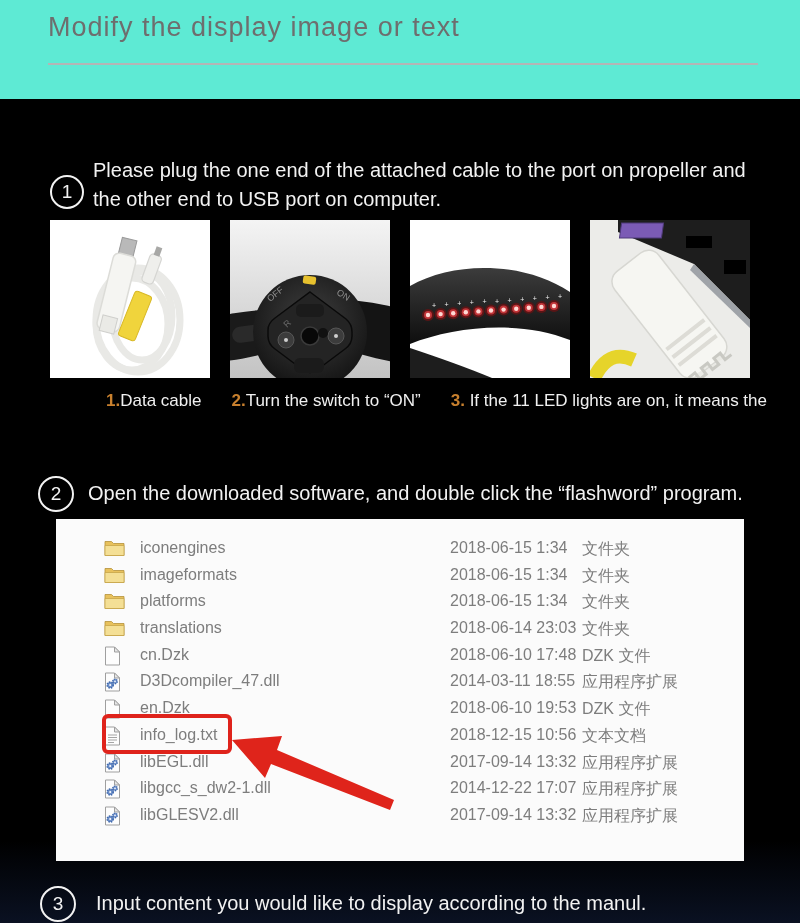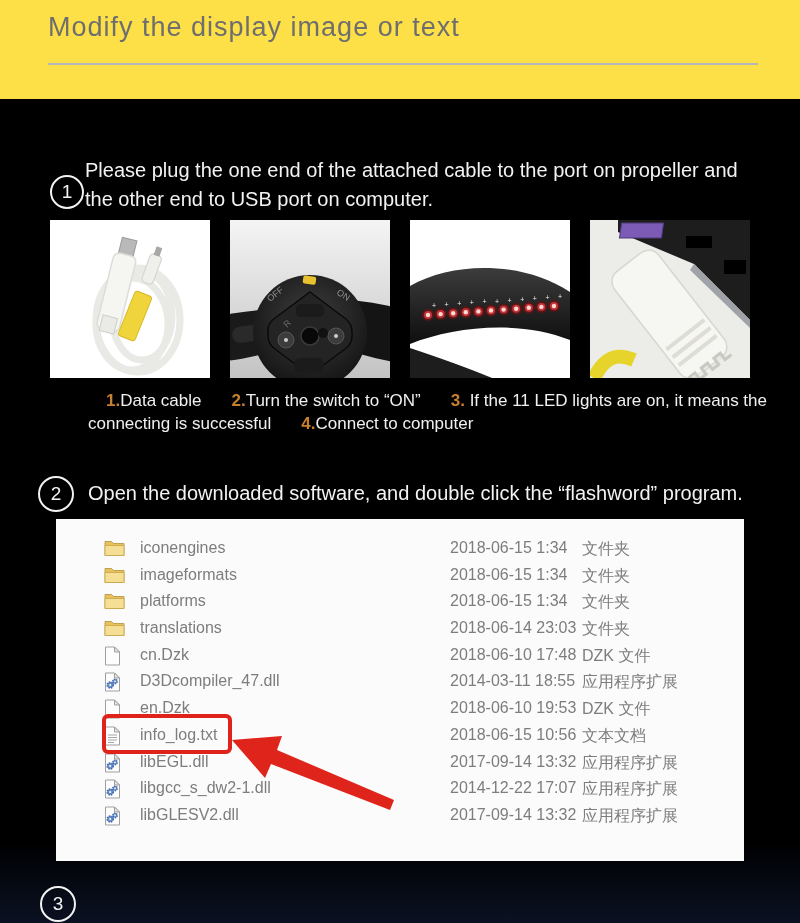--- a/index.html
+++ b/index.html
@@ -1,16 +1,16 @@
 <!DOCTYPE html>
 <html><head>
 <meta charset="utf-8">
 <style>
   html,body{margin:0;padding:0;}
-  .page{position:relative;width:800px;height:923px;background:#fde047;overflow:hidden;
+  .page{position:relative;width:800px;height:923px;background:#5eead4;overflow:hidden;
         font-family:"Liberation Sans",sans-serif;}
   
   .hdr-title{position:absolute;left:48px;top:12px;font-size:27px;font-weight:300;
              color:#6e6e6e;letter-spacing:1px;}
   .hdr-rule{position:absolute;left:48px;top:63px;width:710px;height:2px;background:#b5b5b5;}
   
   .black{position:absolute;left:0;top:99px;width:800px;height:824px;
          background:linear-gradient(180deg,#000 0%,#000 90%,#0a1122 100%);}
   .step-circle{position:absolute;width:30px;height:30px;border:2px solid #f2f2f2;
                border-radius:50%;color:#f2f2f2;display:flex;align-items:center;
@@ -46,21 +46,21 @@
 <div class="page">
 
   <div class="hdr-title">Modify the display image or text</div>
   <div class="hdr-rule"></div>
 
   <div class="black">
 
     <div class="step-circle" style="left:50px;top:76px;">
       <span>1</span>
     </div>
-    <div class="step-text" style="left:85px;top:57px;width:655px;">Please plug the one end of the attached cable to the port on propeller and the other end to USB port on computer.</div>
+    <div class="step-text" style="left:93px;top:57px;width:655px;">Please plug the one end of the attached cable to the port on propeller and the other end to USB port on computer.</div>
 
     <svg class="photo" style="left:50px;" viewBox="0 0 160 158">
       <rect x="0" y="0" width="160" height="158" fill="#ffffff"></rect>
       <g fill="none" stroke="#e9e9e6" stroke-width="7">
         <ellipse cx="88" cy="100" rx="42" ry="52"></ellipse>
         <ellipse cx="82" cy="104" rx="36" ry="46"></ellipse>
         <ellipse cx="92" cy="96" rx="30" ry="44"></ellipse>
       </g>
       <g transform="rotate(14 70 60)">
         <rect x="62" y="18" width="15" height="18" fill="#b9b9b9" stroke="#9a9a9a" stroke-width="1"></rect>
@@ -176,21 +176,20 @@
       <g transform="rotate(-38 80 95)">
         <rect x="52" y="28" width="56" height="132" rx="13" fill="#f6f6f2" stroke="#d7d7d2" stroke-width="1.5"></rect>
         <path d="M56,120 h48 M56,130 h48 M56,140 h48" stroke="#dddcd6" stroke-width="4" fill="none"></path>
         <path d="M56,156 h8 v8 h8 v-8 h8 v8 h8 v-8 h8 v8 h8" stroke="#c9c9c3" stroke-width="3" fill="#e9e9e4"></path>
       </g>
       <path d="M4,158 C14,138 26,132 44,140" stroke="#e6d42a" stroke-width="14" fill="none"></path>
     </svg>
 
     <div class="caption">
         <div class="cap-line1"><span class="cap-seg"><span class="cap-num">1.</span>Data cable</span><span class="cap-seg"><span class="cap-num">2.</span>Turn the switch to “ON”</span><span class="cap-seg"><span class="cap-num">3.</span> If the 11 LED lights are on, it means the</span></div>
-        <div><span class="cap-seg">connecting is successful</span><span class="cap-seg"><span class="cap-num">4.</span>Connect to computer</span></div>
       </div>
 
     <div class="step-circle" style="left:38px;top:377px;width:32px;height:32px;">
       <span>2</span>
     </div>
     <div class="step-text" style="left:88px;top:380px;width:700px;">Open the downloaded software, and double click the “flashword” program.</div>
 
     <div class="panel">
       <div class="rows" id="file-rows">
           <div class="f-row">
@@ -260,21 +259,21 @@
             <span class="f-date">2018-06-10 19:53</span>
             <span class="f-type">DZK 文件</span>
           </div>
           <div class="f-row">
             <span class="f-icon"><svg width="17" height="20" viewBox="0 0 17 20">
                 <path d="M1.5,1 h9 l5,5 v13 h-14 z" fill="#fdfdfd" stroke="#9f9f9f"></path>
                 <path d="M10.5,1 l5,5 h-5 z" fill="#e6e6e6" stroke="#9f9f9f"></path>
                 <path d="M4,9 h9 M4,11.5 h9 M4,14 h9 M4,16.5 h6" stroke="#9b9b9b" stroke-width="0.9"></path>
               </svg></span>
             <span class="f-name">info_log.txt</span>
-            <span class="f-date">2018-06-15 10:56</span>
+            <span class="f-date">2018-12-15 10:56</span>
             <span class="f-type">文本文档</span>
           </div>
           <div class="f-row">
             <span class="f-icon"><svg width="17" height="20" viewBox="0 0 17 20">
                 <path d="M1.5,1 h9 l5,5 v13 h-14 z" fill="#fdfdfd" stroke="#9f9f9f"></path>
                 <path d="M10.5,1 l5,5 h-5 z" fill="#e6e6e6" stroke="#9f9f9f"></path>
                 <circle cx="6.2" cy="13" r="3" fill="#6d8fc9" stroke="#3f69ad" stroke-width="1.6" stroke-dasharray="1.4,1.1"></circle>
                 <circle cx="6.2" cy="13" r="1" fill="#fff"></circle>
                 <circle cx="11" cy="9.4" r="2.3" fill="#6d8fc9" stroke="#3f69ad" stroke-width="1.4" stroke-dasharray="1.2,1"></circle>
                 <circle cx="11" cy="9.4" r="0.8" fill="#fff"></circle>
@@ -312,14 +311,15 @@
         </div>
       <div class="hl-box"></div>
       <svg class="arrow-svg" width="688" height="342" viewBox="0 0 688 342">
         <polygon points="176,221 226,217 221,231 338,281 334,291 215,245 209,259" fill="#df241b"></polygon>
       </svg>
     </div>
 
     <div class="step-circle" style="left:40px;top:787px;width:32px;height:32px;">
       <span>3</span>
     </div>
+    <div class="step-text" style="left:96px;top:790px;width:680px;">Input content you would like to display according to the manul.</div>
   </div>
 </div>
 
 </body></html>

